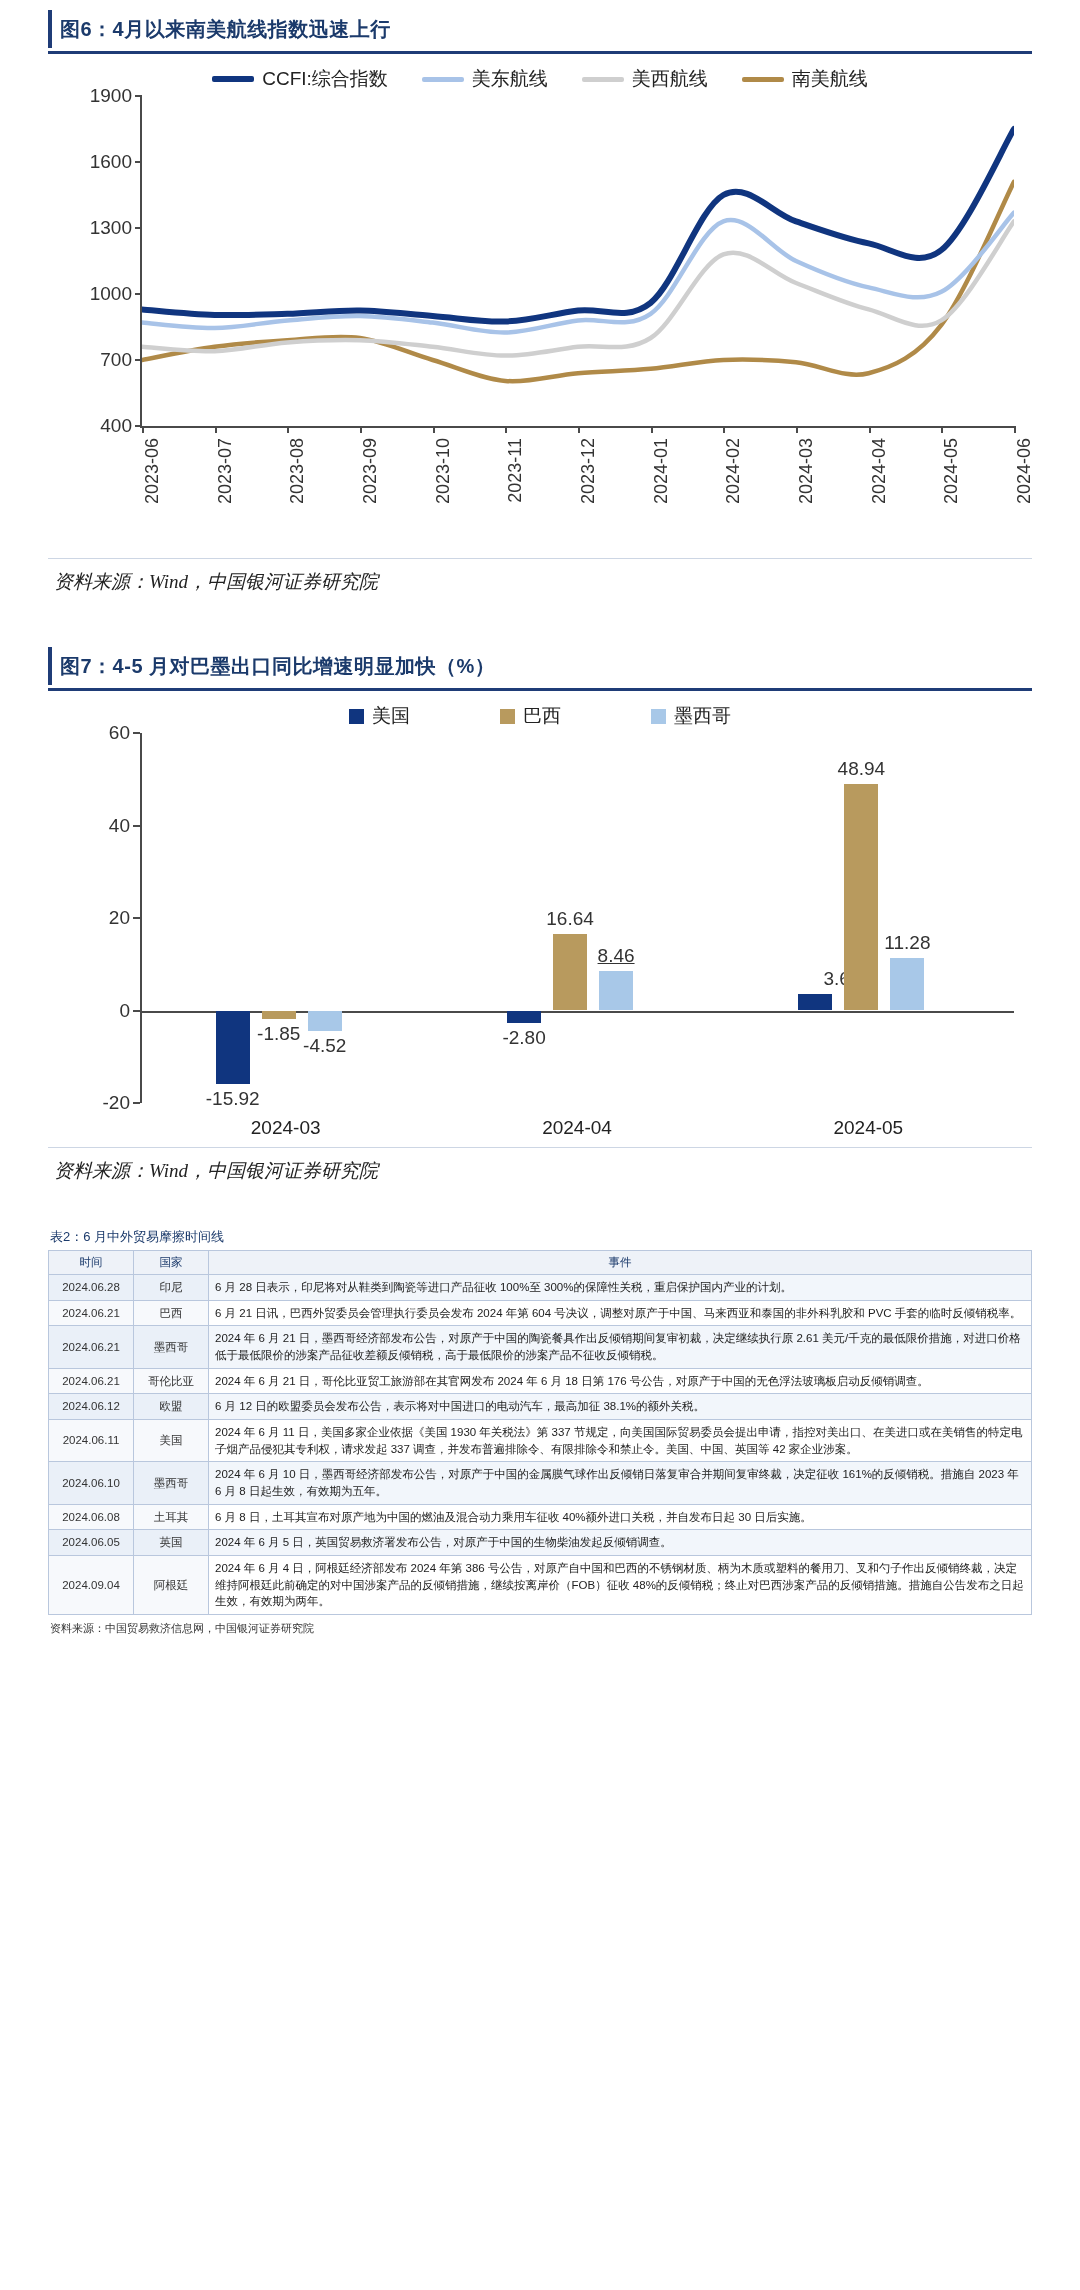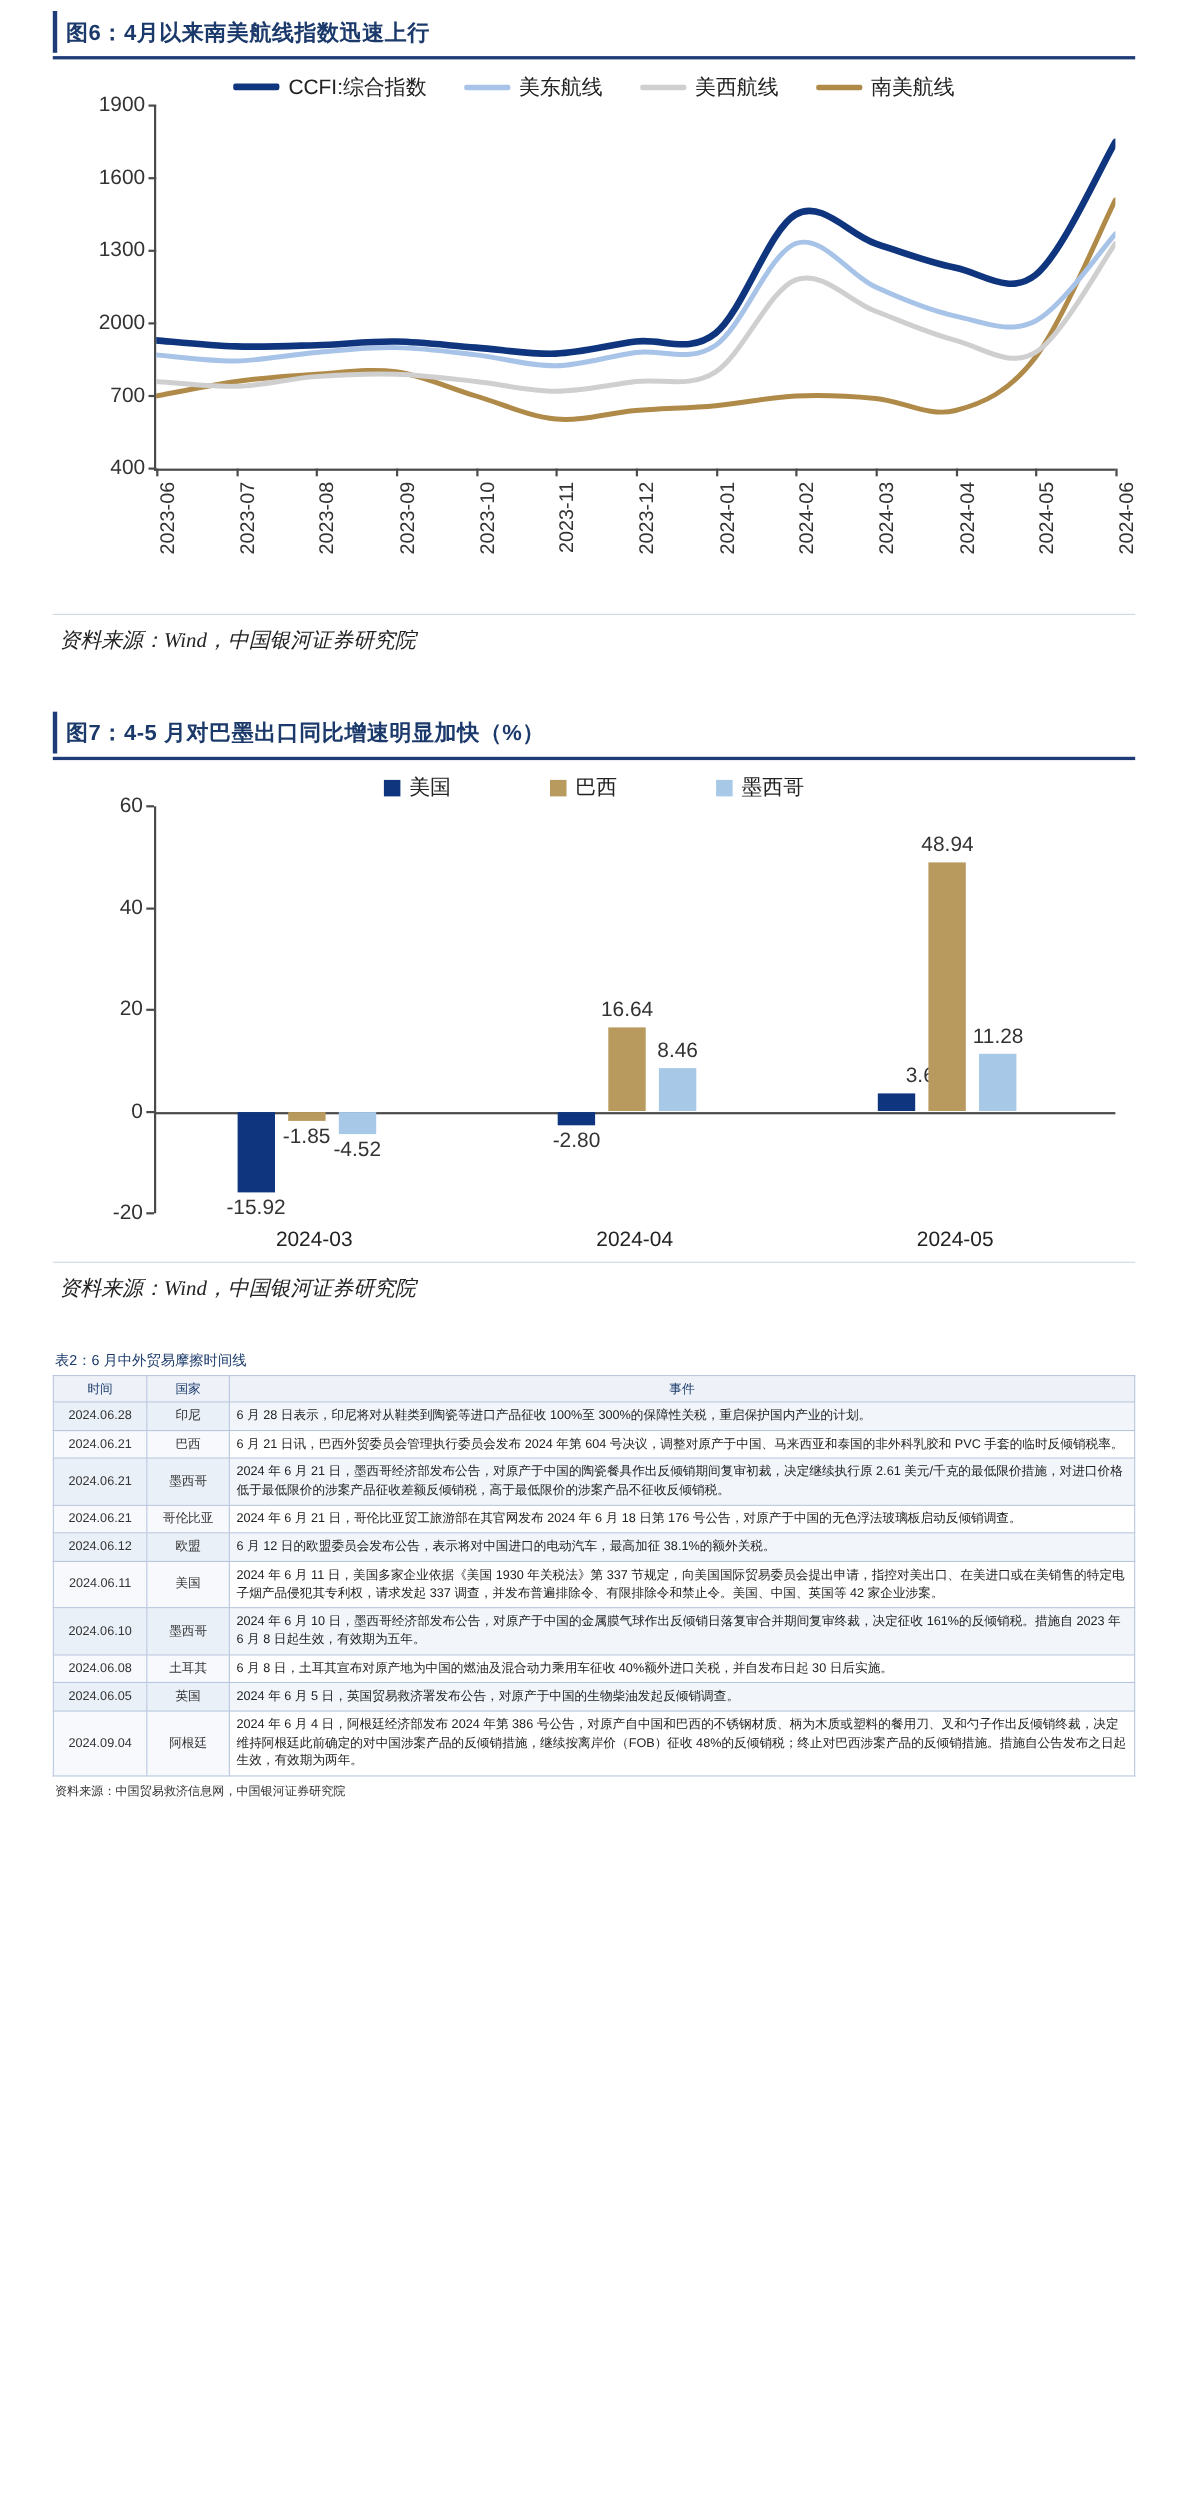--- a/index.html
+++ b/index.html
@@ -85,21 +85,21 @@
         <svg id="svg1" width="100%" height="100%" viewBox="0 0 1000 330" preserveAspectRatio="none" style="position:absolute;inset:0;">
             <path d="M0.0,264.0 C13.9,261.8 55.6,254.1 83.3,250.8 C111.1,247.5 138.9,245.7 166.7,244.2 C194.4,242.7 222.2,238.7 250.0,242.0 C277.8,245.3 305.6,256.9 333.3,264.0 C361.1,271.1 388.9,282.7 416.7,284.9 C444.4,287.1 472.2,279.2 500.0,277.2 C527.8,275.2 555.6,275.0 583.3,272.8 C611.1,270.6 638.9,265.1 666.7,264.0 C694.4,262.9 722.2,264.0 750.0,266.2 C777.8,268.4 805.6,283.4 833.3,277.2 C861.1,271.0 888.9,260.7 916.7,228.8 C944.4,196.9 986.1,109.6 1000.0,85.8" fill="none" stroke="#b08a48" stroke-width="4.5" vector-effect="non-scaling-stroke" stroke-linejoin="round" stroke-linecap="round"></path>
             <path d="M0.0,250.8 C13.9,251.5 55.6,255.9 83.3,255.2 C111.1,254.5 138.9,248.2 166.7,246.4 C194.4,244.6 222.2,243.5 250.0,244.2 C277.8,244.9 305.6,248.2 333.3,250.8 C361.1,253.4 388.9,259.6 416.7,259.6 C444.4,259.6 472.2,253.7 500.0,250.8 C527.8,247.9 555.6,257.4 583.3,242.0 C611.1,226.6 638.9,167.6 666.7,158.4 C694.4,149.2 722.2,177.8 750.0,187.0 C777.8,196.2 805.6,207.2 833.3,213.4 C861.1,219.6 888.9,239.1 916.7,224.4 C944.4,209.7 986.1,141.9 1000.0,125.4" fill="none" stroke="#cfcfcf" stroke-width="4.5" vector-effect="non-scaling-stroke" stroke-linejoin="round" stroke-linecap="round"></path>
             <path d="M0.0,226.6 C13.9,227.5 55.6,232.5 83.3,232.1 C111.1,231.7 138.9,226.4 166.7,224.4 C194.4,222.4 222.2,219.6 250.0,220.0 C277.8,220.4 305.6,223.8 333.3,226.6 C361.1,229.3 388.9,236.9 416.7,236.5 C444.4,236.1 472.2,227.5 500.0,224.4 C527.8,221.3 555.6,234.3 583.3,217.8 C611.1,201.3 638.9,134.2 666.7,125.4 C694.4,116.6 722.2,154.0 750.0,165.0 C777.8,176.0 805.6,186.3 833.3,191.4 C861.1,196.5 888.9,208.3 916.7,195.8 C944.4,183.3 986.1,129.8 1000.0,116.6" fill="none" stroke="#a8c3e8" stroke-width="4.5" vector-effect="non-scaling-stroke" stroke-linejoin="round" stroke-linecap="round"></path>
             <path d="M0.0,213.4 C13.9,214.3 55.6,218.2 83.3,218.9 C111.1,219.6 138.9,218.5 166.7,217.8 C194.4,217.1 222.2,214.1 250.0,214.5 C277.8,214.9 305.6,218.2 333.3,220.0 C361.1,221.8 388.9,226.4 416.7,225.5 C444.4,224.6 472.2,217.6 500.0,214.5 C527.8,211.4 555.6,226.1 583.3,206.8 C611.1,187.6 638.9,112.6 666.7,99.0 C694.4,85.4 722.2,117.3 750.0,125.4 C777.8,133.5 805.6,142.6 833.3,147.4 C861.1,152.2 888.9,173.1 916.7,154.0 C944.4,134.9 986.1,53.2 1000.0,33.0" fill="none" stroke="#10357f" stroke-width="6" vector-effect="non-scaling-stroke" stroke-linejoin="round" stroke-linecap="round"></path>
           </svg>
       <div class="ylab" style="top: 100%;">400</div>
           <div class="tickmark" style="top: 100%;"></div>
           <div class="ylab" style="top: 80%;">700</div>
           <div class="tickmark" style="top: 80%;"></div>
-          <div class="ylab" style="top: 60%;">2000</div>
+          <div class="ylab" style="top: 60%;">1000</div>
           <div class="tickmark" style="top: 60%;"></div>
           <div class="ylab" style="top: 40%;">1300</div>
           <div class="tickmark" style="top: 40%;"></div>
           <div class="ylab" style="top: 20%;">1600</div>
           <div class="tickmark" style="top: 20%;"></div>
           <div class="ylab" style="top: 0%;">1900</div>
           <div class="tickmark" style="top: 0%;"></div>
           <div class="xtickmark" style="left: 0%;"></div>
           <div class="xlab1" style="left: 0%;">2023-06</div>
           <div class="xtickmark" style="left: 8.33333%;"></div>
@@ -179,21 +179,21 @@
               <div class="bar" style="background: rgb(168, 200, 232); top: 75%; height: 5.65%; left: calc(26% + 92px);"></div>
               <div class="bar-val" style="left: calc(26% + 64px); top: calc(80.65% + 4px);">-4.52</div>
               <div class="gname">2024-03</div>
             </div>
             <div class="group">
               <div class="bar" style="background: rgb(16, 53, 127); top: 75%; height: 3.5%; left: calc(26% + 0px);"></div>
               <div class="bar-val" style="left: calc(26% - 28px); top: calc(78.5% + 4px);">-2.80</div>
               <div class="bar" style="background: rgb(184, 154, 94); top: 54.2%; height: 20.8%; left: calc(26% + 46px);"></div>
               <div class="bar-val" style="left: calc(26% + 18px); top: calc(54.2% - 26px);">16.64</div>
               <div class="bar" style="background: rgb(168, 200, 232); top: 64.425%; height: 10.575%; left: calc(26% + 92px);"></div>
-              <div class="bar-val" style="left: calc(26% + 64px); top: calc(64.425% - 26px);">8.46</div>
+              <div class="bar-val" style="left: calc(26% + 64px); top: calc(64.425% - 26px); text-decoration: underline;">8.46</div>
               <div class="gname">2024-04</div>
             </div>
             <div class="group">
               <div class="bar" style="background: rgb(16, 53, 127); top: 70.475%; height: 4.525%; left: calc(26% + 0px);"></div>
               <div class="bar-val" style="left: calc(26% - 28px); top: calc(70.475% - 26px); text-align: right;">3.62</div>
               <div class="bar" style="background: rgb(184, 154, 94); top: 13.825%; height: 61.175%; left: calc(26% + 46px);"></div>
               <div class="bar-val" style="left: calc(26% + 18px); top: calc(13.825% - 26px);">48.94</div>
               <div class="bar" style="background: rgb(168, 200, 232); top: 60.9%; height: 14.1%; left: calc(26% + 92px);"></div>
               <div class="bar-val" style="left: calc(26% + 64px); top: calc(60.9% - 26px);">11.28</div>
               <div class="gname">2024-05</div>

